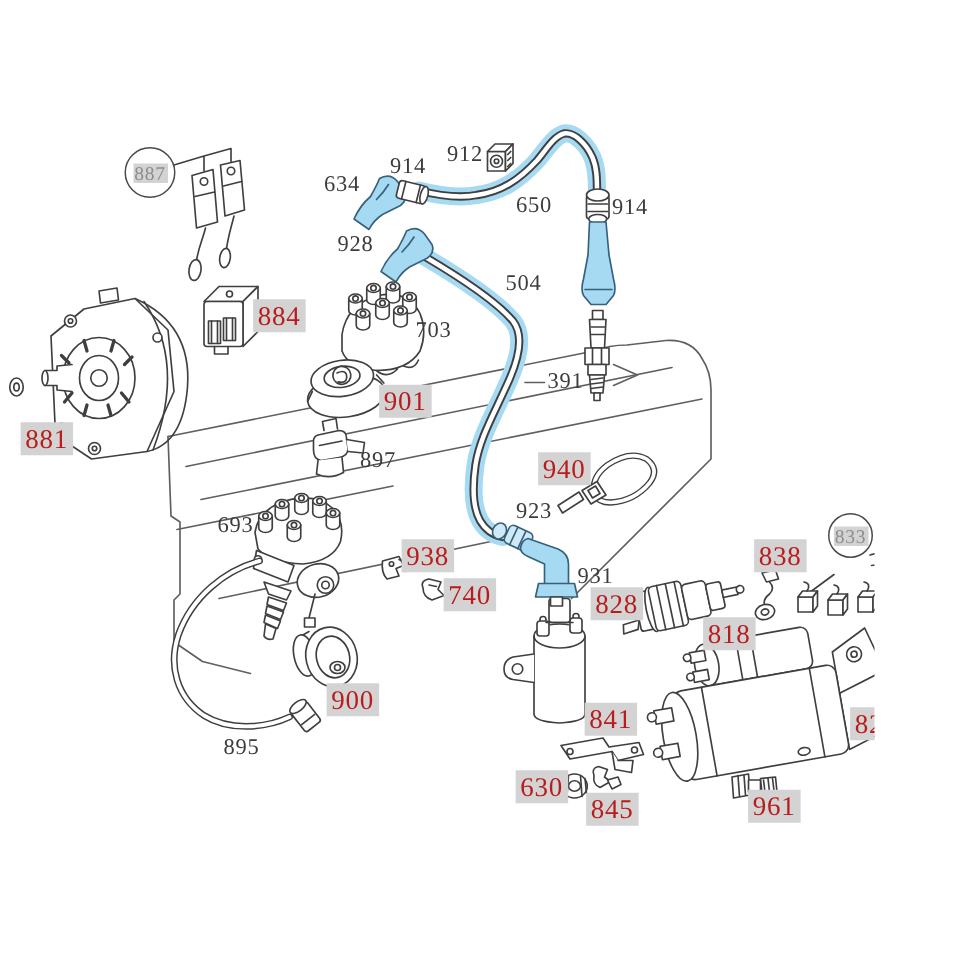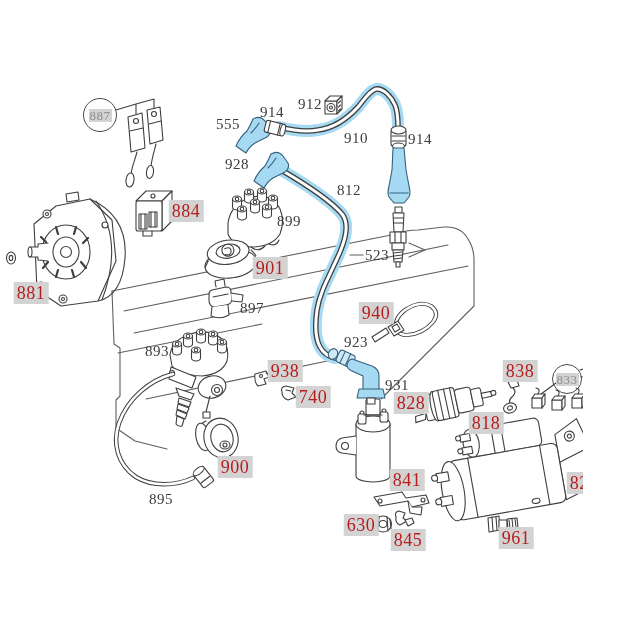--- a/index.html
+++ b/index.html
@@ -384,39 +384,39 @@
     <rect x="622" y="443" width="12" height="25" fill="#fff"></rect>
     <path d="M625,443 L625,468 M628,443 L628,468 M631,443 L631,468"></path>
     <ellipse cx="634" cy="455" rx="4" ry="12" fill="#fff"></ellipse>
     <ellipse cx="637" cy="455" rx="2.5" ry="6" fill="#fff"></ellipse>
   </g>
 </svg>
 
   <div class="lbl circled" style="left:100px;top:115px;width:32px;height:32px">
       <span>887</span>
     </div>
-  <div class="lbl plain" style="left:228px;top:124px"><span>555</span></div>
+  <div class="lbl plain" style="left:228px;top:124px"><span>634</span></div>
   <div class="lbl plain" style="left:272px;top:112px"><span>914</span></div>
   <div class="lbl plain" style="left:310px;top:104px"><span>912</span></div>
-  <div class="lbl plain" style="left:356px;top:138px"><span>910</span></div>
+  <div class="lbl plain" style="left:356px;top:138px"><span>650</span></div>
   <div class="lbl plain" style="left:420px;top:139px"><span>914</span></div>
   <div class="lbl plain" style="left:237px;top:164px"><span>928</span></div>
-  <div class="lbl plain" style="left:349px;top:190px"><span>812</span></div>
+  <div class="lbl plain" style="left:349px;top:190px"><span>504</span></div>
   <div class="lbl boxed" style="left:186px;top:211px"><span>884</span></div>
-  <div class="lbl plain" style="left:289px;top:221px"><span>899</span></div>
+  <div class="lbl plain" style="left:289px;top:221px"><span>703</span></div>
   <div class="lbl boxed" style="left:270px;top:268px"><span>901</span></div>
-  <div class="lbl plain" style="left:377px;top:255px"><span>523</span></div>
+  <div class="lbl plain" style="left:377px;top:255px"><span>391</span></div>
   <div class="lbl boxed" style="left:31px;top:293px"><span>881</span></div>
   <div class="lbl plain" style="left:252px;top:308px"><span>897</span></div>
   <div class="lbl boxed" style="left:376px;top:313px"><span>940</span></div>
-  <div class="lbl plain" style="left:157px;top:351px"><span>893</span></div>
+  <div class="lbl plain" style="left:157px;top:351px"><span>693</span></div>
   <div class="lbl plain" style="left:356px;top:342px"><span>923</span></div>
   <div class="lbl boxed" style="left:285px;top:371px"><span>938</span></div>
   <div class="lbl boxed" style="left:520px;top:371px"><span>838</span></div>
-  <div class="lbl circled" style="left:567px;top:379px;width:28px;height:28px">
+  <div class="lbl circled" style="left:567px;top:357px;width:28px;height:28px">
       <span>833</span>
     </div>
   <div class="lbl plain" style="left:397px;top:385px"><span>931</span></div>
   <div class="lbl boxed" style="left:313px;top:397px"><span>740</span></div>
   <div class="lbl boxed" style="left:411px;top:403px"><span>828</span></div>
   <div class="lbl boxed" style="left:486px;top:423px"><span>818</span></div>
   <div class="lbl boxed" style="left:235px;top:467px"><span>900</span></div>
   <div class="lbl boxed" style="left:407px;top:480px"><span>841</span></div>
   <div class="lbl boxed" style="left:584px;top:483px"><span>823</span></div>
   <div class="lbl plain" style="left:161px;top:499px"><span>895</span></div>

